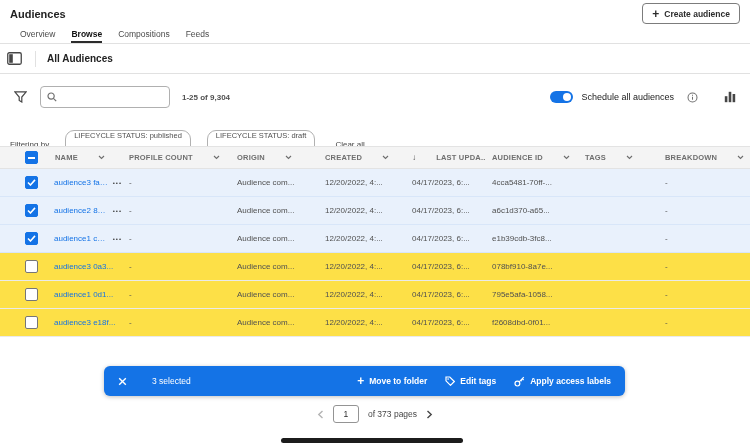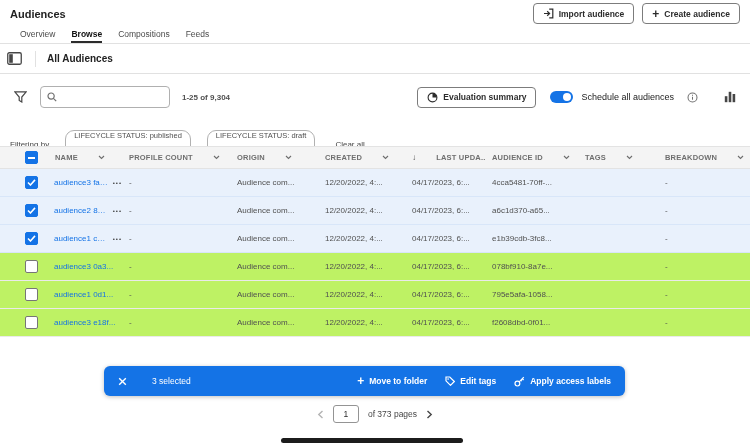--- a/index.html
+++ b/index.html
@@ -47,21 +47,21 @@
   .chip-x { font-size:9px; color:#505050; cursor:pointer; line-height:1; }
   .clear-all { font-size:8px; color:#464646; margin-left:4px; cursor:pointer; }
 
   
   .table { position:absolute; top:146px; left:0; right:0; }
   .t-header, .t-row { display:grid; grid-template-columns:48px 74px 108px 88px 87px 80px 93px 80px 92px; }
   .t-header { height:23px; background:#f4f4f4; border-top:1px solid #e3e3e3; border-bottom:1px solid #e3e3e3; align-items:center; }
   .th-cell { display:flex; align-items:center; gap:20px; padding-left:7px; font-size:7.5px; font-weight:bold; color:#6e6e6e; letter-spacing:0.2px; overflow:hidden; white-space:nowrap; cursor:pointer; }
   .sort-arrow { font-size:8px; color:#464646; flex:none; }
   .col-chevron { flex:none; }
-  .t-row { height:28px; align-items:center; border-bottom:1px solid #eaeaea; background:#bef264; font-size:8px; color:#505050; cursor:pointer; }
+  .t-row { height:28px; align-items:center; border-bottom:1px solid #eaeaea; background:#fde047; font-size:8px; color:#505050; cursor:pointer; }
   .t-row.selected { background:#e9f1fc; border-bottom:1px solid #d8e6f9; }
   .cell { padding-left:7px; overflow:hidden; white-space:nowrap; }
   .cell-checkbox { display:flex; align-items:center; justify-content:center; padding-left:14px; height:100%; }
   .checkbox { width:13px; height:13px; border:1.5px solid #767676; border-radius:2px; background:#fff; display:flex; align-items:center; justify-content:center; cursor:pointer; flex:none; }
   .checkbox svg { display:none; }
   .checkbox.checked { background:#1473e6; border-color:#1473e6; }
   .checkbox.checked svg { display:block; }
   .checkbox.indeterminate { background:#1473e6; border-color:#1473e6; }
   .checkbox.indeterminate::after { content:""; width:7px; height:2px; background:#fff; }
   .cell-name { display:flex; align-items:center; gap:4px; padding-left:6px; }
@@ -87,27 +87,20 @@
 </style>
 </head>
 <body>
 
 <div class="app">
 
   <div class="top-header">
     <span class="page-title">Audiences</span>
     <div class="header-buttons">
       <button class="btn">
-        <svg width="11" height="11" viewBox="0 0 11 11">
-            <path d="M6.2 1.2h3.6v8.6H6.2" fill="none" stroke="#2c2c2c" stroke-width="1.2"></path>
-            <path d="M1 5.5h5.4M4.2 3.2l2.4 2.3-2.4 2.3" fill="none" stroke="#2c2c2c" stroke-width="1.2"></path>
-          </svg>
-        <span>Import audience</span>
-      </button>
-      <button class="btn">
         <span class="plus-glyph">+</span>
         <span>Create audience</span>
       </button>
     </div>
   </div>
 
   <div class="tab-strip">
     <div class="tab">Overview</div>
     <div class="tab active">Browse</div>
     <div class="tab">Compositions</div>
@@ -133,27 +126,20 @@
     </span>
     <label class="search-box">
       <svg width="10" height="10" viewBox="0 0 10 10">
           <circle cx="4.1" cy="4.1" r="3.1" fill="none" stroke="#6e6e6e" stroke-width="1.2"></circle>
           <line x1="6.4" y1="6.4" x2="9.2" y2="9.2" stroke="#6e6e6e" stroke-width="1.2"></line>
         </svg>
       <input type="text" aria-label="Search audiences" style="">
     </label>
     <span class="result-count">1-25 of 9,304</span>
     <div class="toolbar-right">
-      <button class="btn">
-        <svg width="11" height="11" viewBox="0 0 12 12">
-            <circle cx="6" cy="6" r="4.8" fill="none" stroke="#2c2c2c" stroke-width="1.2"></circle>
-            <path d="M6 1.2A4.8 4.8 0 0 1 10.8 6H6z" fill="#2c2c2c"></path>
-          </svg>
-        <span>Evaluation summary</span>
-      </button>
       <span class="toggle">
           <span class="knob"></span>
         </span>
       <span class="toggle-label">Schedule all audiences</span>
       <span class="icon-btn">
         <svg width="11" height="11" viewBox="0 0 12 12">
             <circle cx="6" cy="6" r="4.9" fill="none" stroke="#6e6e6e" stroke-width="1.1"></circle>
             <rect x="5.45" y="5.2" width="1.1" height="3.2" fill="#6e6e6e"></rect>
             <rect x="5.45" y="3" width="1.1" height="1.1" fill="#6e6e6e"></rect>
           </svg>

